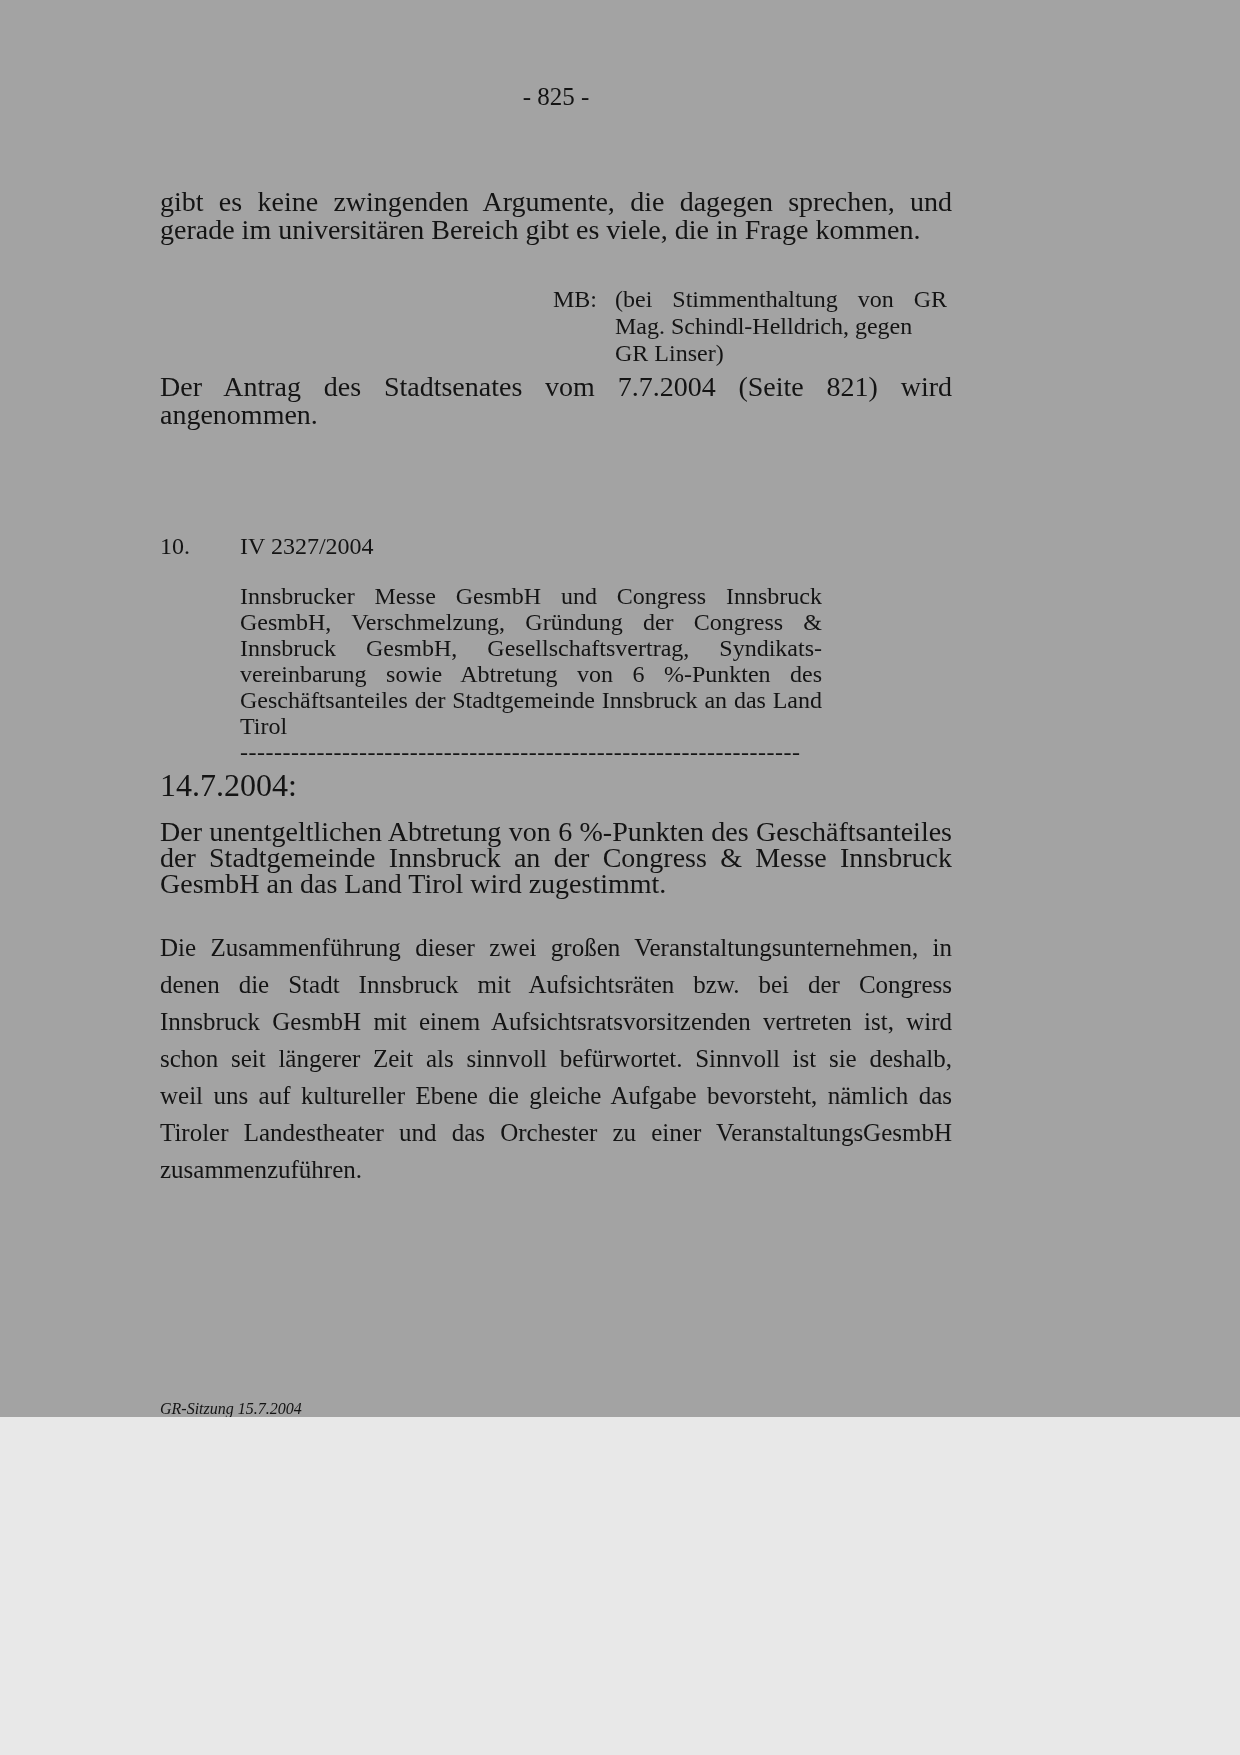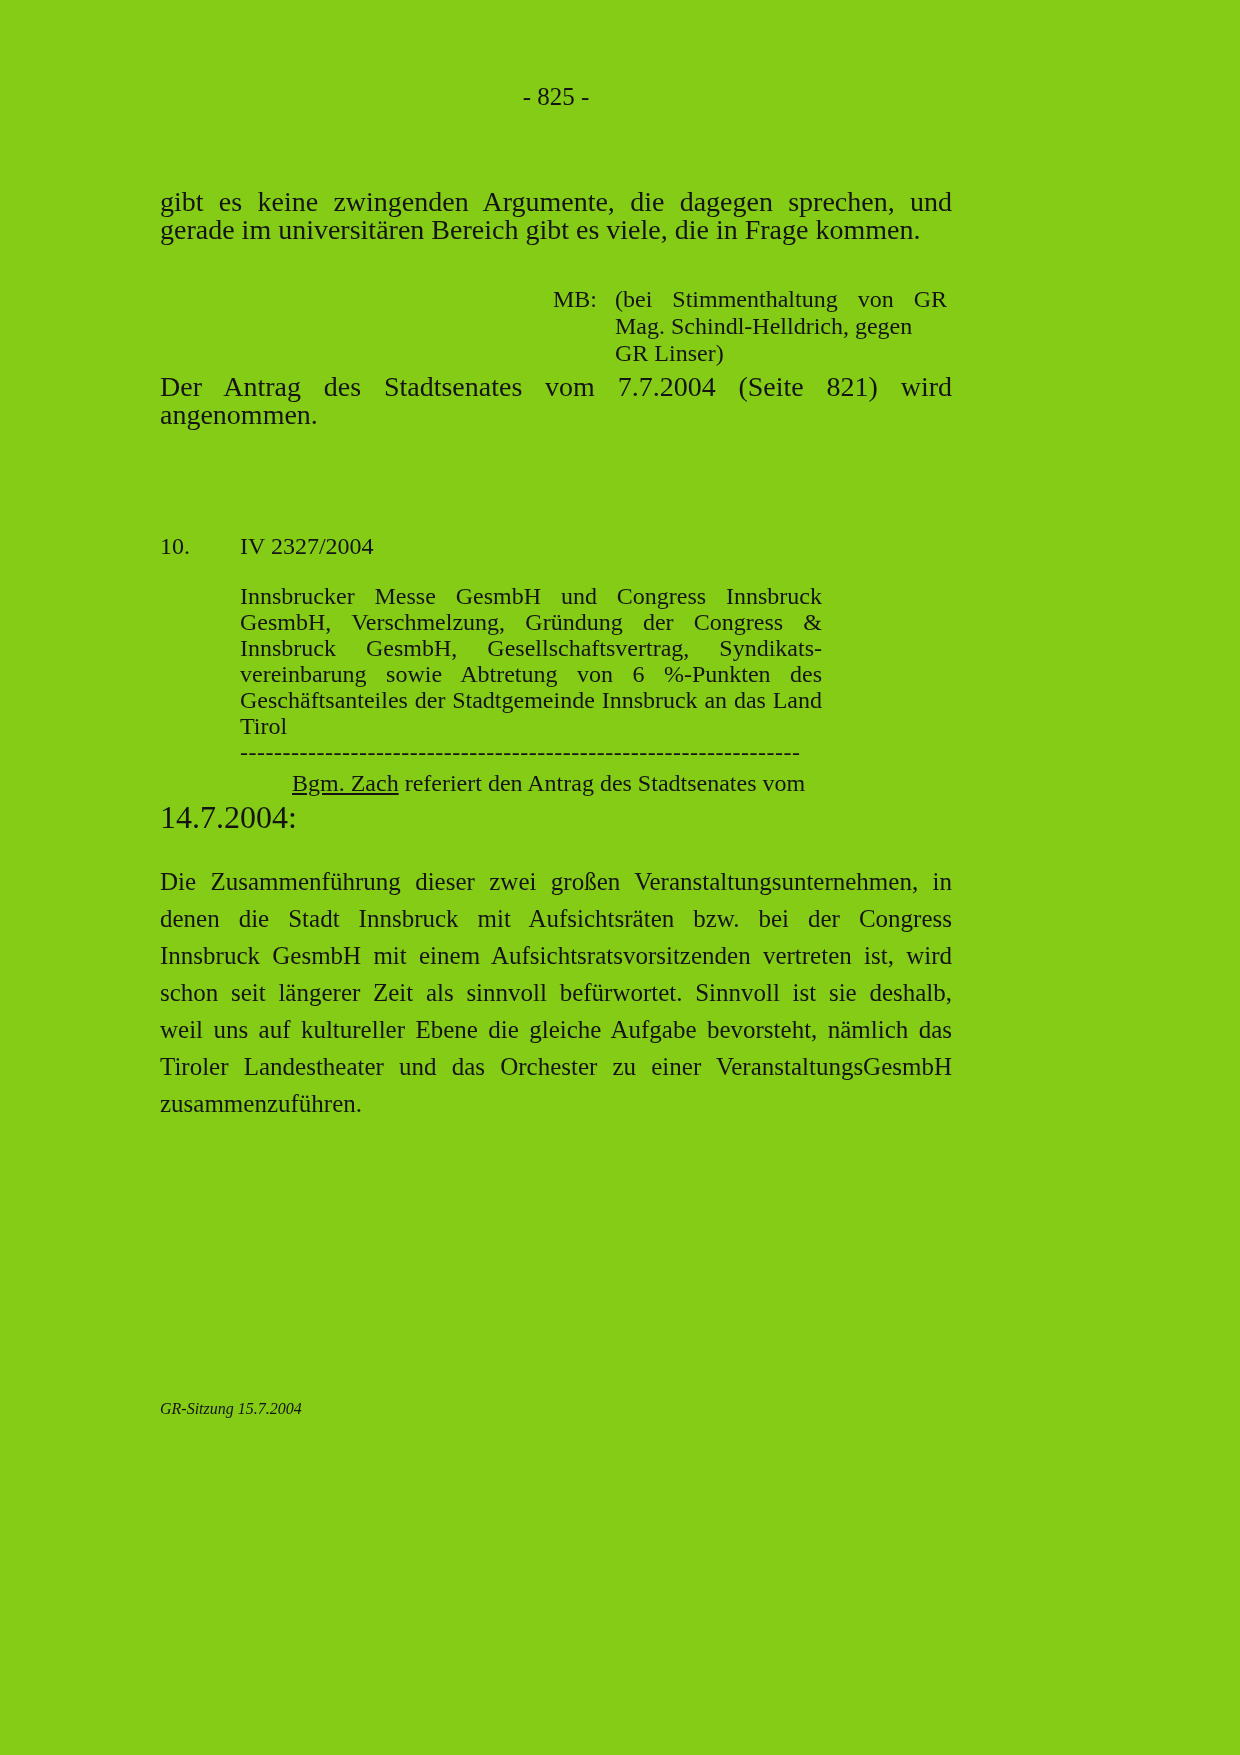--- a/index.html
+++ b/index.html
@@ -3,23 +3,23 @@
 <meta charset="utf-8">
 <style>
   html, body {
     margin: 0;
     padding: 0;
     background: #e8e8e8;
   }
   .page {
     position: relative;
     width: 1240px;
-    height: 1755px;
+    height: 1417px;
     margin: 0 auto;
-    background: #84cc16;
+    background: #a3a3a3;
     font-family: "Liberation Serif", serif;
     color: #141414;
     overflow: hidden;
   }
   .content {
     position: absolute;
     left: 160px;
     top: 0;
     width: 792px;
   }
@@ -135,26 +135,24 @@
     <div class="agenda-item">
       <div class="agenda-head">
         <span class="agenda-num">10.</span><span>IV 2327/2004</span>
       </div>
       <div class="agenda-body">
         <div class="agenda-title">Innsbrucker Messe GesmbH und Congress Innsbruck GesmbH, Verschmelzung, Gründung der Congress &amp; Innsbruck GesmbH, Gesellschaftsvertrag, Syndikats­vereinbarung sowie Abtretung von 6 %-Punkten des Geschäftsanteiles der Stadtgemeinde Innsbruck an das Land Tirol</div>
         <div class="agenda-divider">------------------------------------------------------------------</div>
       </div>
     </div>
 
-    <p class="speaker-line">
-      <span class="speaker-name">Bgm. Zach</span><span> referiert den Antrag des Stadtsenates vom</span>
-    </p>
 
     <p class="date-line">14.7.2004:</p>
 
 
+    <p class="para para-3">Der unentgeltlichen Abtretung von 6 %-Punkten des Geschäftsanteiles der Stadtgemeinde Innsbruck an der Congress &amp; Messe Innsbruck GesmbH an das Land Tirol wird zugestimmt.</p>
 
     <p class="para para-4">Die Zusammenführung dieser zwei großen Veranstaltungsunternehmen, in denen die Stadt Innsbruck mit Aufsichtsräten bzw. bei der Congress Innsbruck GesmbH mit einem Aufsichtsratsvorsitzenden vertreten ist, wird schon seit längerer Zeit als sinnvoll befürwortet. Sinnvoll ist sie deshalb, weil uns auf kultureller Ebene die gleiche Aufgabe bevorsteht, nämlich das Tiroler Landestheater und das Orchester zu einer VeranstaltungsGesmbH zusammenzuführen.</p>
 
   </div>
 
   <div class="footer">GR-Sitzung 15.7.2004</div>
 </div>
 
 </body></html>

